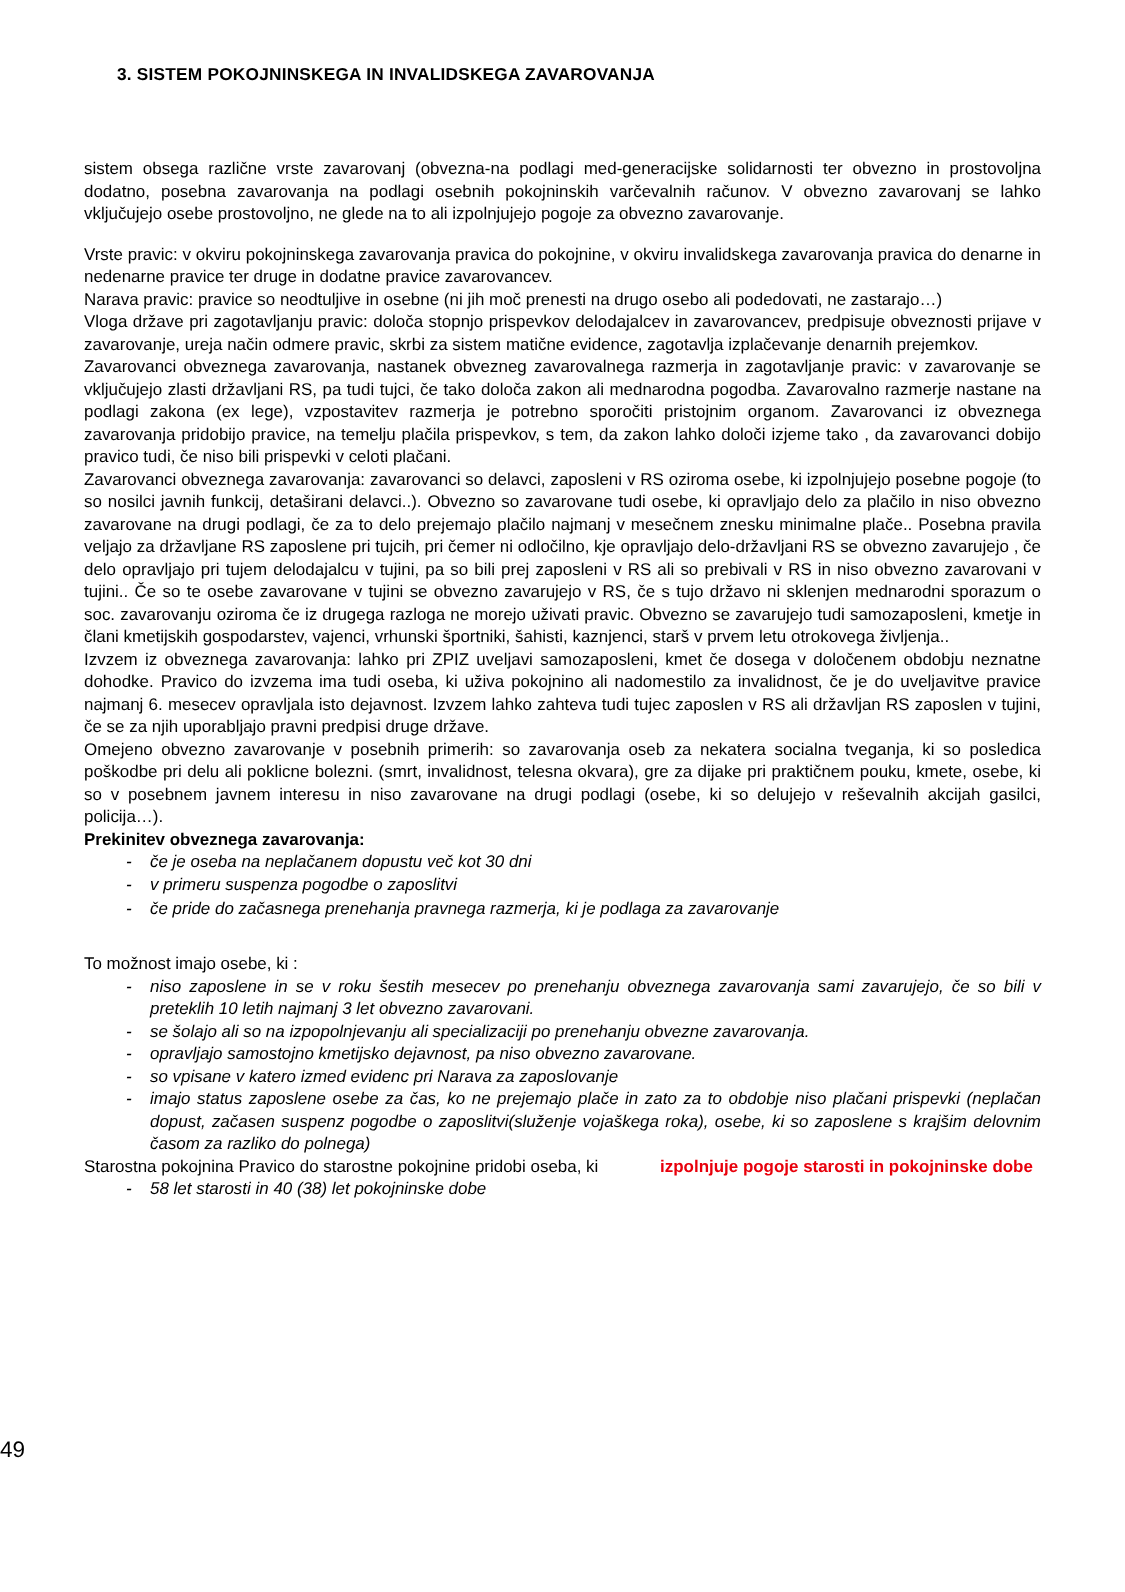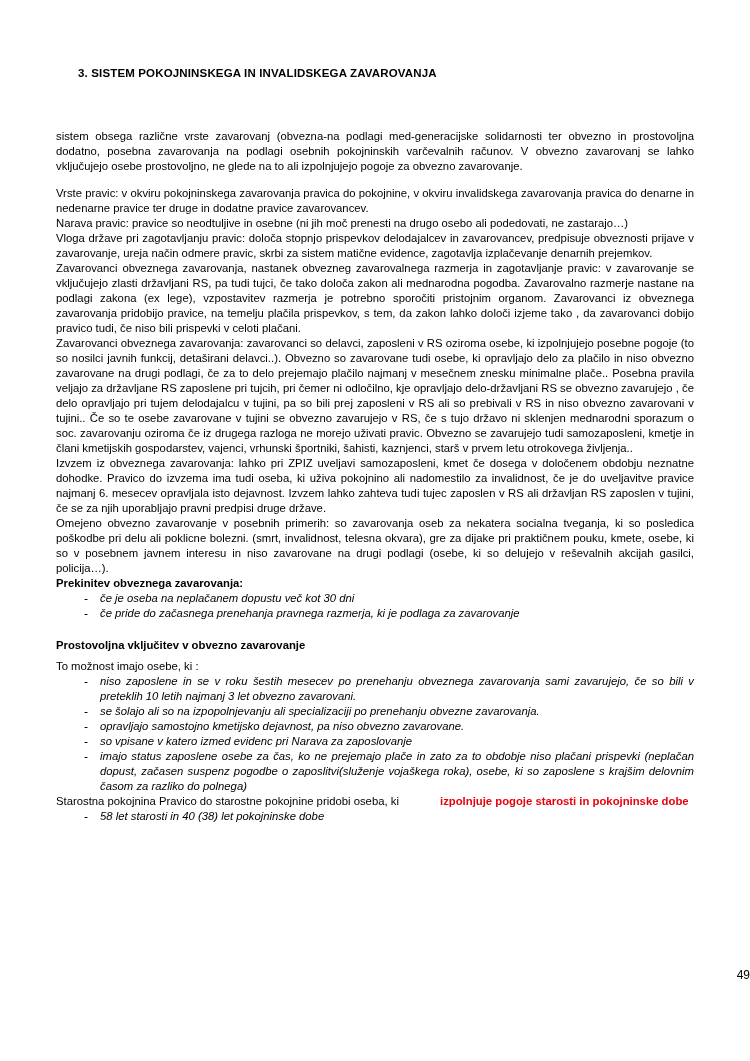--- a/index.html
+++ b/index.html
@@ -12,21 +12,20 @@
     height: 1061px;
     font-family: "Liberation Sans", sans-serif;
     color: #000000;
   }
   .page {
     position: relative;
     width: 750px;
     height: 1003px;
     box-sizing: border-box;
     padding: 44px 56px 24px 56px;
-    margin-top: 23px;
   }
   .doc-title {
     font-size: 11.5px;
     font-weight: bold;
     margin: 0 0 0 22px;
     padding: 0;
     letter-spacing: 0.15px;
   }
   .body-block {
     margin-top: 50px;
@@ -70,25 +69,25 @@
     top: 0;
   }
   .heading-bold {
     font-weight: bold;
   }
   .gap-sm { height: 6px; }
   .gap-md { height: 12px; }
   .gap-lg { height: 16px; }
   .page-number {
     position: absolute;
-    bottom: 44px;
+    bottom: 28px;
     left: 0;
     width: 750px;
-    text-align: right;
-    font-size: 12px;
+    text-align: left;
+    font-size: 15px;
   }
 </style>
 </head>
 <body>
 
 <div class="page">
 
   <h1 class="doc-title">3. SISTEM POKOJNINSKEGA IN INVALIDSKEGA ZAVAROVANJA</h1>
 
   <div class="body-block">
@@ -120,26 +119,26 @@
     <p class="para">
       <b>Izvzem iz obveznega zavarovanja:</b><span> lahko  pri ZPIZ uveljavi samozaposleni, kmet če dosega v določenem obdobju neznatne dohodke. Pravico do izvzema ima tudi oseba, ki uživa pokojnino ali nadomestilo za invalidnost, če je do uveljavitve pravice najmanj 6. mesecev opravljala isto dejavnost. Izvzem lahko zahteva tudi tujec zaposlen v RS ali državljan RS  zaposlen v tujini, če se za  njih uporabljajo pravni predpisi druge države.</span>
     </p>
 
     <p class="para">Omejeno obvezno zavarovanje v posebnih primerih: so zavarovanja oseb za nekatera socialna tveganja, ki so posledica poškodbe pri delu  ali poklicne bolezni. (smrt, invalidnost, telesna okvara), gre za dijake pri praktičnem pouku, kmete, osebe, ki so v posebnem javnem interesu in niso zavarovane na drugi podlagi (osebe, ki so delujejo v reševalnih akcijah gasilci, policija…).</p>
 
     <p class="para heading-bold">Prekinitev obveznega zavarovanja:</p>
 
     <ul class="dash">
       <li>če je oseba na neplačanem dopustu več kot 30 dni</li>
+      <li>v primeru suspenza pogodbe o zaposlitvi</li>
       <li>če pride do začasnega prenehanja pravnega razmerja, ki je podlaga za zavarovanje</li>
     </ul>
 
     <div class="gap-lg"></div>
 
-    <p class="para heading-bold">Prostovoljna vključitev v obvezno zavarovanje</p>
 
     <div class="gap-sm"></div>
 
     <p class="para">To možnost imajo osebe, ki :</p>
 
     <ul class="dash">
       <li>niso zaposlene in se v roku šestih mesecev po prenehanju obveznega zavarovanja sami zavarujejo, če so bili v preteklih 10 letih najmanj 3 let obvezno zavarovani.</li>
       <li>se šolajo ali so na izpopolnjevanju ali specializaciji po prenehanju obvezne zavarovanja.</li>
       <li>opravljajo samostojno kmetijsko dejavnost, pa niso obvezno zavarovane.</li>
       <li>so vpisane v katero izmed evidenc pri Narava za zaposlovanje</li>

